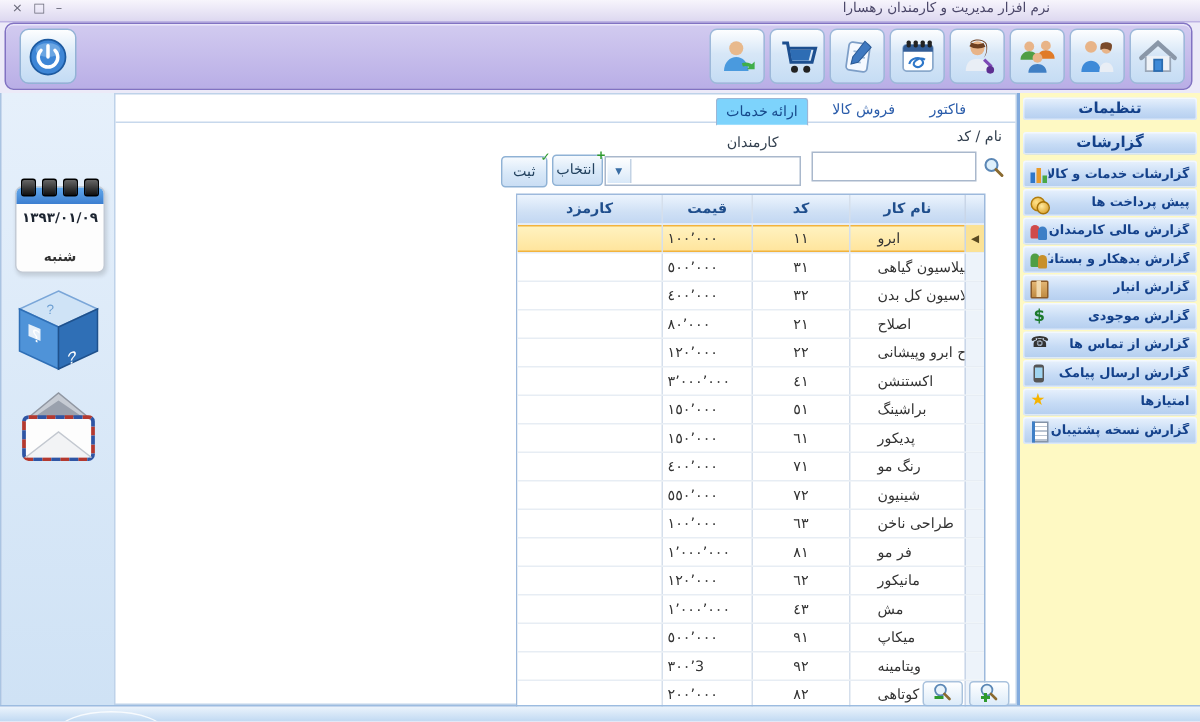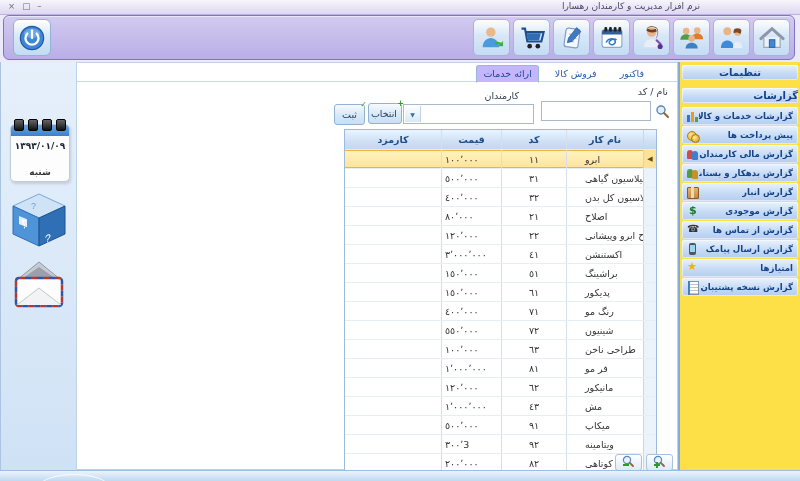--- a/index.html
+++ b/index.html
@@ -26,28 +26,28 @@
     background:linear-gradient(#fdfeff,#d7e7f7 45%,#c5dcf4);
     display:flex;align-items:center;justify-content:center;}
   .tbtn svg,.power-btn svg{display:block;}
 
   
   .left-col{position:absolute;left:0;top:62px;width:76px;height:408px;
     background:linear-gradient(180deg,#e6f0fb,#cfe2f5);border-left:1px solid #aac4e2;}
   .content{position:absolute;left:76px;top:62px;width:602px;height:408px;box-sizing:border-box;
     background:#fff;border:1px solid #bed2e9;}
   .sidebar{position:absolute;right:0;top:62px;width:122px;height:408px;box-sizing:border-box;
-    background:#fde047;border-left:2px solid #83abdd;padding-top:3px;}
+    background:#fef9c3;border-left:2px solid #83abdd;padding-top:3px;}
 
   
   .side-sec,.side-item{margin:0 2px 1px 2px;border-radius:2px;
     background:linear-gradient(#e9f2fd,#c6dbf5 55%,#b4ceef);
     color:#14418a;font-weight:bold;box-shadow:inset 0 0 0 1px #ffffff88;}
   .side-sec{height:15px;line-height:15px;text-align:center;font-size:10px;margin-bottom:8px;cursor:pointer;}
-  .side-sec:last-of-type{margin-bottom:4px;text-align:right;}
+  .side-sec:last-of-type{margin-bottom:4px;}
   .side-item{height:18px;display:flex;align-items:center;justify-content:space-between;
     padding:0 5px 0 4px;font-size:8.6px;cursor:pointer;white-space:nowrap;overflow:hidden;}
   .side-label{overflow:hidden;text-overflow:clip;}
   .mini-icon{position:relative;width:13px;height:13px;flex:0 0 13px;}
   .mini-icon i{position:absolute;}
   [data-icon="chart"] .mini-icon::before{content:"";position:absolute;bottom:1px;left:1px;width:3px;height:7px;background:#2f77c9;}
   [data-icon="chart"] .mini-icon::after{content:"";position:absolute;bottom:1px;left:5px;width:3px;height:10px;background:#e89b2c;}
   [data-icon="chart"] .mini-icon i{bottom:1px;left:9px;width:3px;height:5px;background:#49a845;}
   [data-icon="coins"] .mini-icon::before{content:"";position:absolute;top:2px;left:1px;width:8px;height:8px;border-radius:50%;
     background:radial-gradient(circle at 35% 35%,#ffe28a,#e0a020);border:1px solid #b07d10;}
@@ -66,22 +66,22 @@
   [data-icon="phone"] .mini-icon::before{content:"☎";position:absolute;top:-1px;left:1px;font-size:10px;color:#333;}
   [data-icon="star"] .mini-icon::before{content:"★";position:absolute;top:-2px;left:1px;font-size:11px;color:#f5b301;}
   [data-icon="book"] .mini-icon::before{content:"";position:absolute;top:0;left:2px;width:9px;height:12px;background:
     repeating-linear-gradient(#fff,#fff 2px,#b9c4d2 2px,#b9c4d2 3px);border:1px solid #8494a8;}
   [data-icon="book"] .mini-icon::after{content:"";position:absolute;top:0;left:2px;width:2px;height:14px;background:#3e7fc6;}
 
   
   .tabline{position:absolute;top:18px;left:0;right:0;border-bottom:1px solid #c7d8ec;}
   .tabs{position:absolute;top:2px;right:26px;display:flex;gap:9px;font-size:9.5px;}
   .tab{padding:2px 6px 3px 6px;color:#2a5caa;cursor:pointer;border:1px solid transparent;}
-  .tab.active{background:#c4b5fd;border:1px solid #9cb6d6;border-bottom:1px solid #fdfeff;
-    border-radius:3px 3px 0 0;color:#174a8c;position:relative;z-index:2;}
+  .tab.active{background:#7dd3fc;border:1px solid #9cb6d6;border-bottom:1px solid #fdfeff;
+    border-radius:3px 3px 0 0;color:#174a8c;position:relative;z-index:2;font-family:Liberation Serif, serif;}
 
   
   .lbl{position:absolute;font-size:9.5px;color:#33404f;}
   .lbl-namecode{top:23px;right:9px;}
   .lbl-emp{top:27px;right:158px;}
   .search-box{position:absolute;top:38px;right:26px;width:110px;height:20px;border:1px solid #a9b8cc;
     background:#fff;box-sizing:border-box;font-size:10px;padding:0 3px;direction:rtl;}
   .search-icon-btn{position:absolute;top:41px;right:7px;width:16px;height:16px;border:none;background:transparent;padding:0;cursor:pointer;}
   .combo{position:absolute;top:41px;right:143px;width:131px;height:20px;border:1px solid #a9b8cc;background:#fff;
     box-sizing:border-box;cursor:pointer;}

